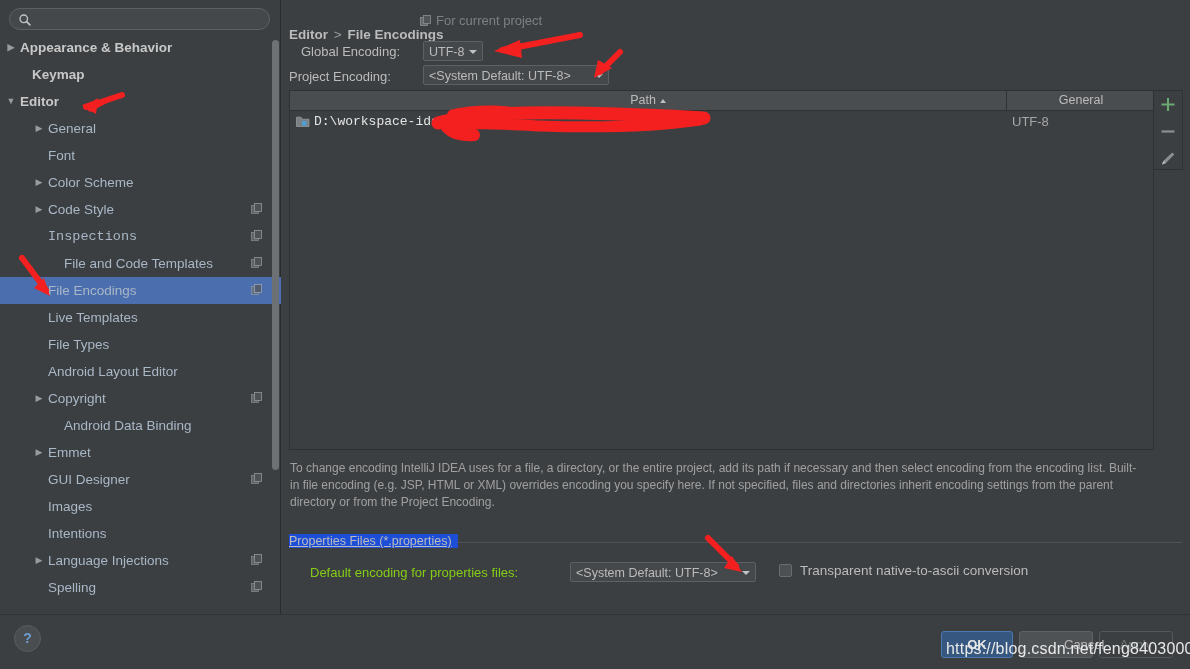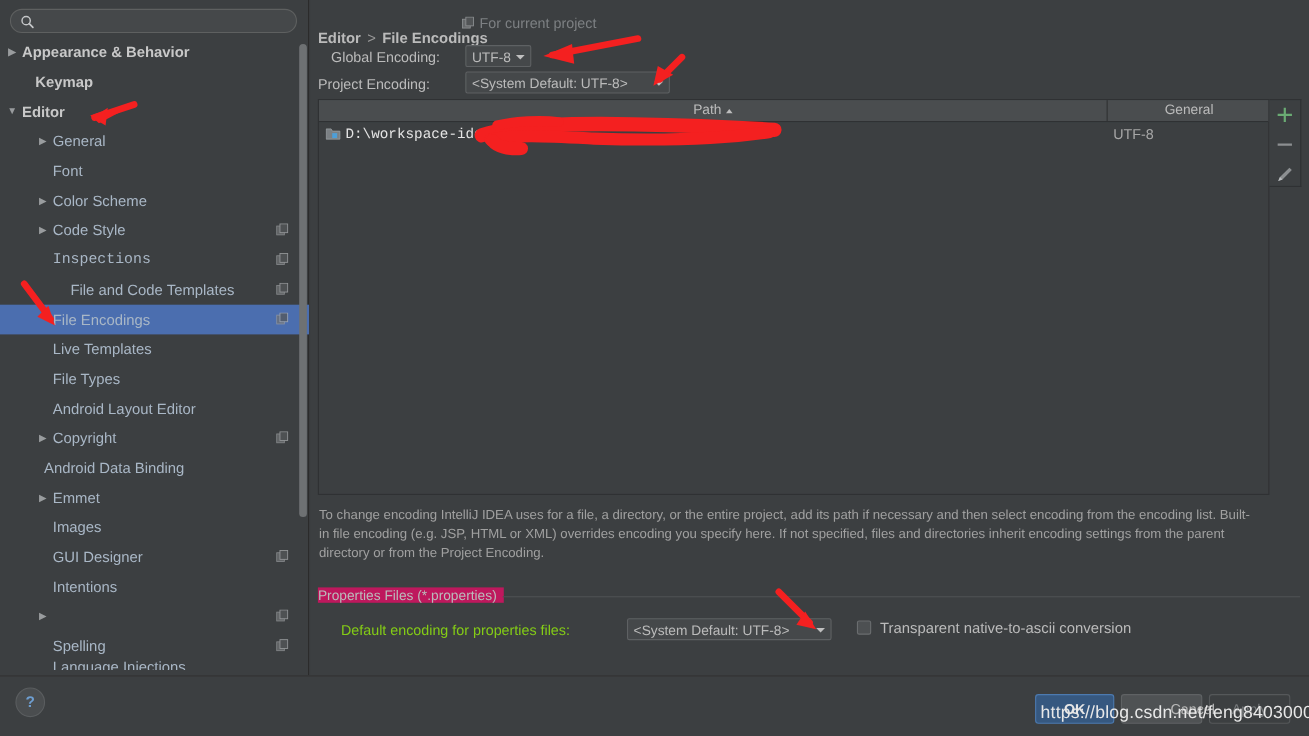--- a/index.html
+++ b/index.html
@@ -135,22 +135,22 @@
   }
   .tbtn{position:absolute;left:0;width:28px;height:27px;cursor:default;}
 
   .hint{
     position:absolute;left:8px;top:460px;width:855px;
     font-size:12px;line-height:17px;color:#a0a0a0;
   }
 
   
   .group-title{
-    position:absolute;left:7px;top:534px;font-size:12.5px;color:#bbbbbb;background:#be185d;
-    padding-right:6px;white-space:nowrap;
+    position:absolute;left:7px;top:534px;font-size:12.5px;color:#bbbbbb;background:#1d4ed8;
+    padding-right:6px;white-space:nowrap;text-decoration:underline;
   }
   .group-line{
     position:absolute;left:175px;top:542px;width:725px;height:1px;background:#4f5254;
   }
   .prop-label{position:absolute;left:28px;top:565px;font-size:13px;color:#84cc16;white-space:nowrap;}
   .checkbox{
     position:absolute;left:497px;top:564px;width:13px;height:13px;
     background:#4d5052;border:1px solid #6a6d6f;box-sizing:border-box;border-radius:2px;
   }
   .check-label{position:absolute;left:518px;top:563px;font-size:13.5px;color:#bbbbbb;white-space:nowrap;}
@@ -266,42 +266,42 @@
         </div>
         <div class="tree-row">
           <span class="arrow" style="left: 33px;">▶</span>
           <span class="label" style="left: 48px;">Copyright</span>
           <svg class="cfg-icon" viewBox="0 0 12 12">
             <rect x="0.5" y="2.5" width="7" height="8" fill="#6e7173" stroke="#9a9d9f" stroke-width="0.8"></rect>
             <rect x="3.5" y="0.5" width="7" height="8" fill="#55585a" stroke="#b0b3b5" stroke-width="0.8"></rect>
           </svg>
         </div>
         <div class="tree-row">
-          <span class="label" style="left: 40px;">Android Data Binding</span>
+          <span class="label" style="left: 64px;">Android Data Binding</span>
         </div>
         <div class="tree-row">
           <span class="arrow" style="left: 33px;">▶</span>
           <span class="label" style="left: 48px;">Emmet</span>
         </div>
         <div class="tree-row">
+          <span class="label" style="left: 48px;">GUI Designer</span>
+          <svg class="cfg-icon" viewBox="0 0 12 12">
+            <rect x="0.5" y="2.5" width="7" height="8" fill="#6e7173" stroke="#9a9d9f" stroke-width="0.8"></rect>
+            <rect x="3.5" y="0.5" width="7" height="8" fill="#55585a" stroke="#b0b3b5" stroke-width="0.8"></rect>
+          </svg>
+        </div>
+        <div class="tree-row">
           <span class="label" style="left: 48px;">Images</span>
         </div>
         <div class="tree-row">
-          <span class="label" style="left: 48px;">GUI Designer</span>
-          <svg class="cfg-icon" viewBox="0 0 12 12">
-            <rect x="0.5" y="2.5" width="7" height="8" fill="#6e7173" stroke="#9a9d9f" stroke-width="0.8"></rect>
-            <rect x="3.5" y="0.5" width="7" height="8" fill="#55585a" stroke="#b0b3b5" stroke-width="0.8"></rect>
-          </svg>
-        </div>
-        <div class="tree-row">
           <span class="label" style="left: 48px; text-align: right;">Intentions</span>
         </div>
         <div class="tree-row">
           <span class="arrow" style="left: 33px;">▶</span>
-          <span class="label" style="left: 48px; margin-top: 46px;">Language Injections</span>
+          <span class="label" style="left: 48px;">Language Injections</span>
           <svg class="cfg-icon" viewBox="0 0 12 12">
             <rect x="0.5" y="2.5" width="7" height="8" fill="#6e7173" stroke="#9a9d9f" stroke-width="0.8"></rect>
             <rect x="3.5" y="0.5" width="7" height="8" fill="#55585a" stroke="#b0b3b5" stroke-width="0.8"></rect>
           </svg>
         </div>
         <div class="tree-row">
           <span class="label" style="left: 48px;">Spelling</span>
           <svg class="cfg-icon" viewBox="0 0 12 12">
             <rect x="0.5" y="2.5" width="7" height="8" fill="#6e7173" stroke="#9a9d9f" stroke-width="0.8"></rect>
             <rect x="3.5" y="0.5" width="7" height="8" fill="#55585a" stroke="#b0b3b5" stroke-width="0.8"></rect>

